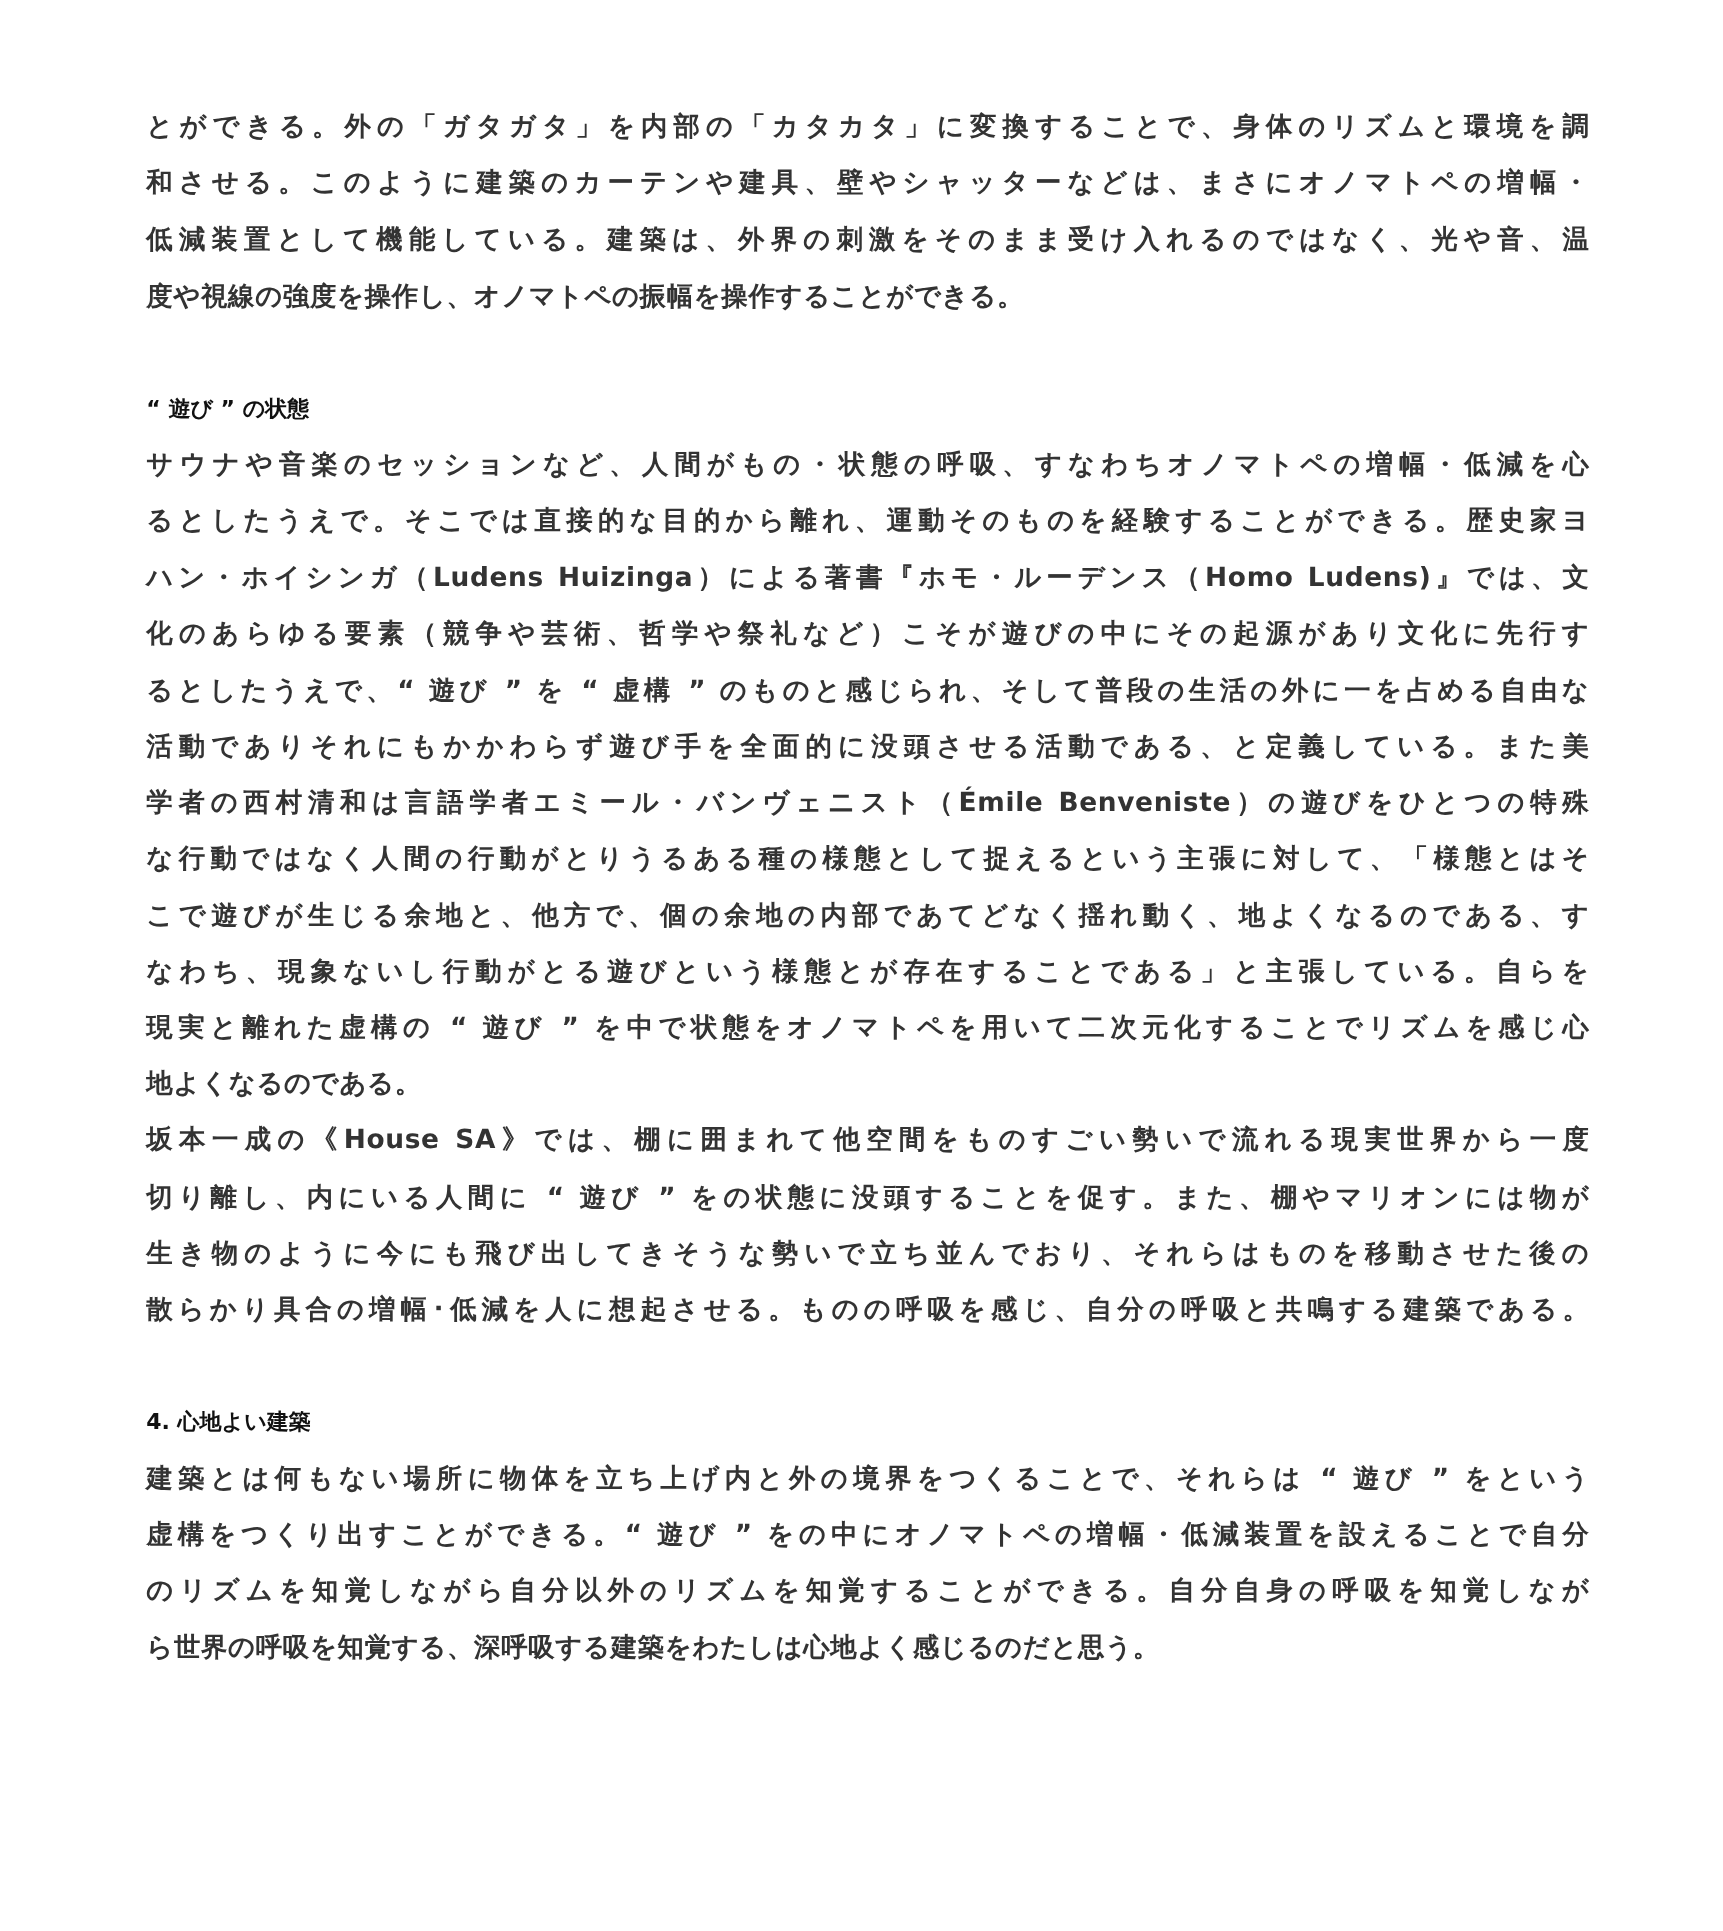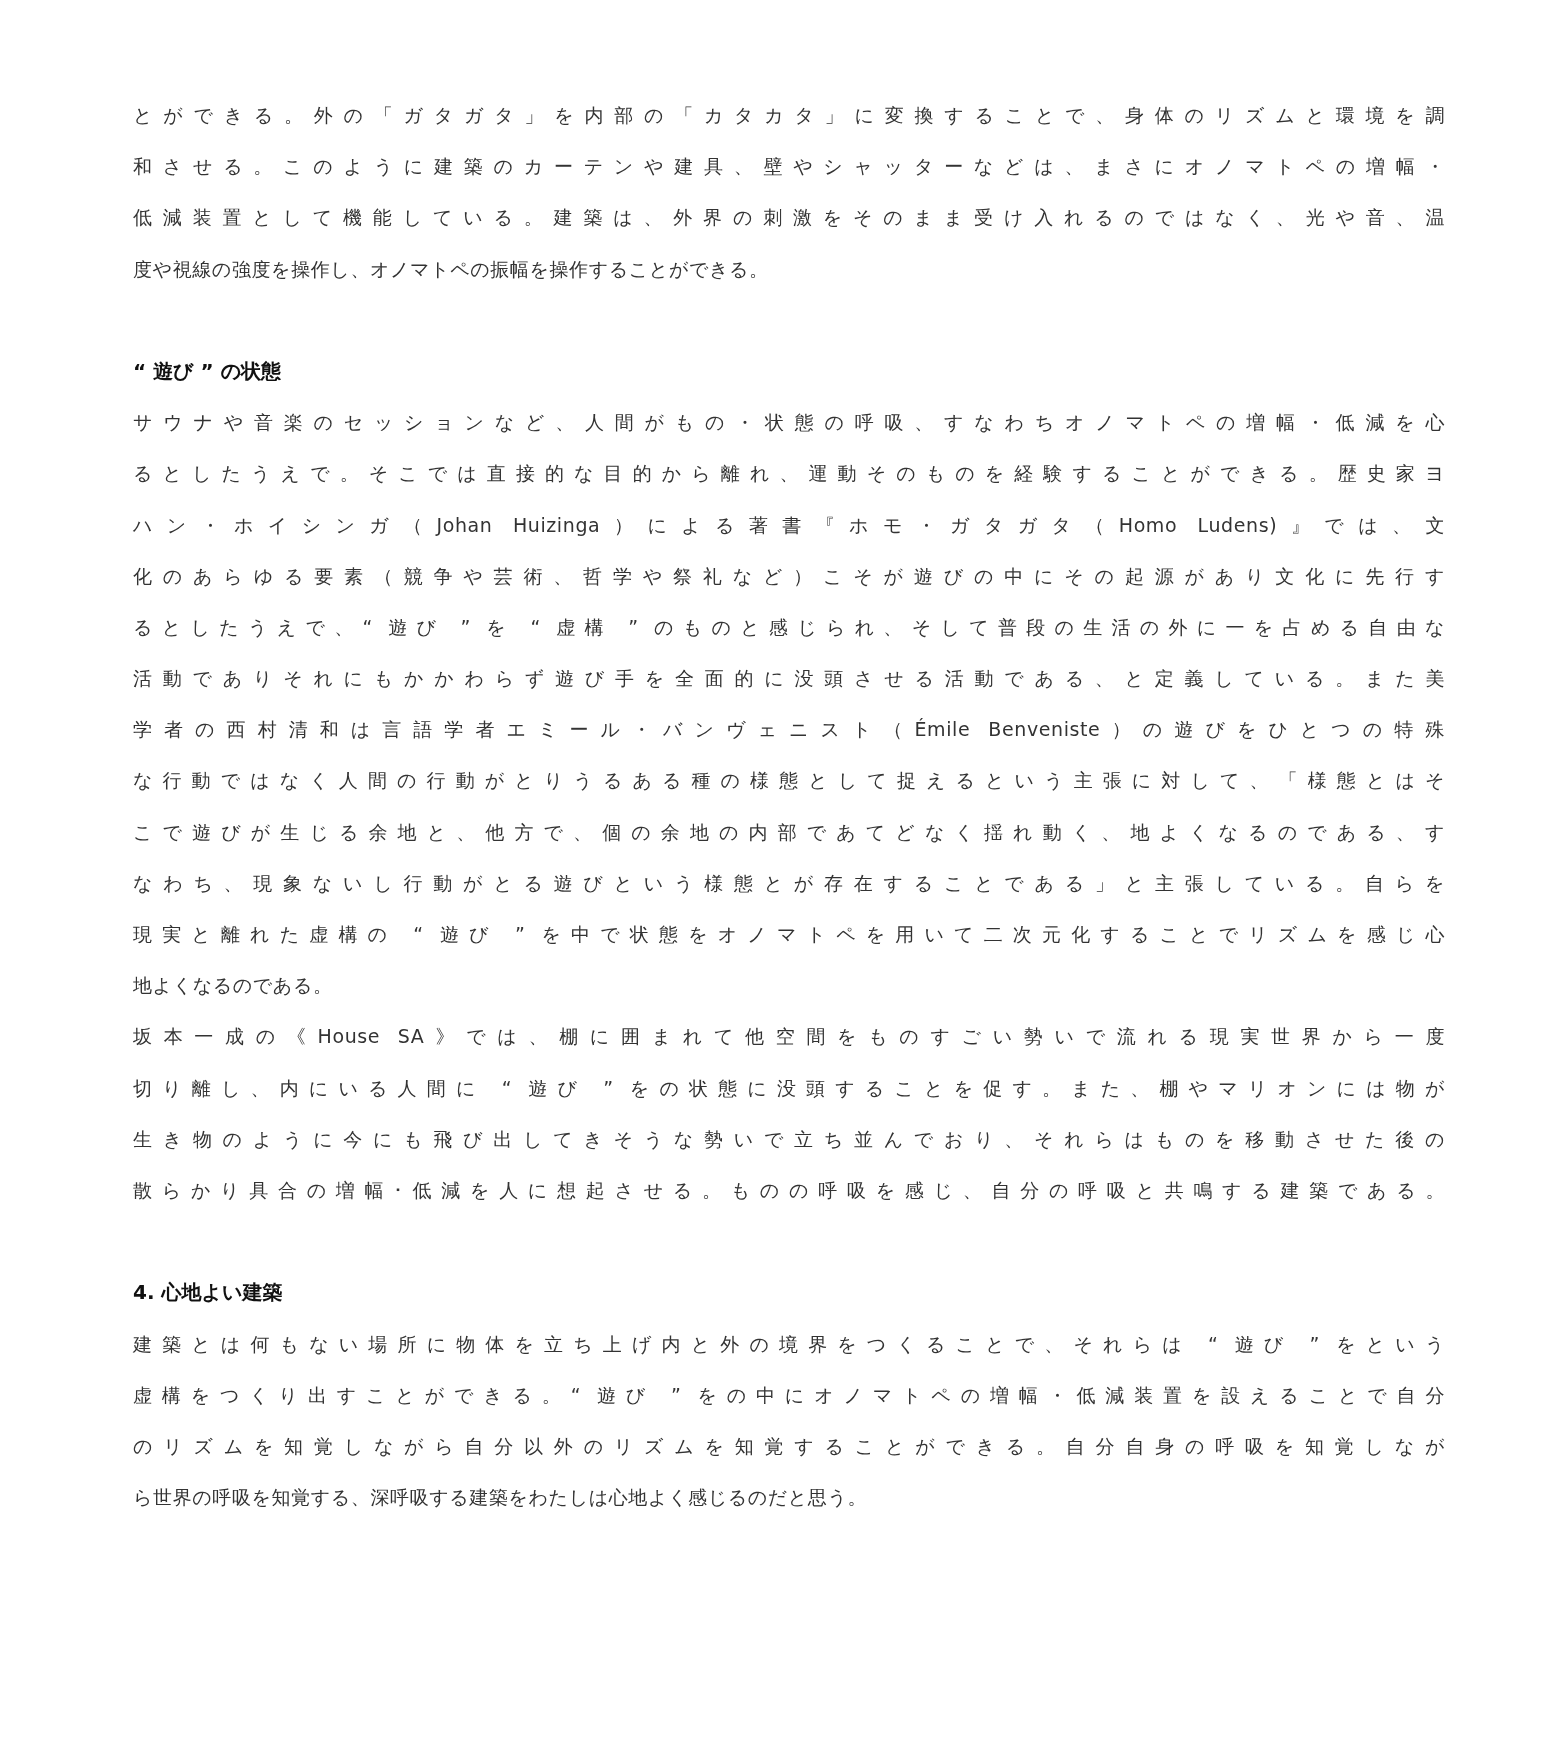--- a/index.html
+++ b/index.html
@@ -16,27 +16,27 @@
       color: #333333;
     }
     .page {
       position: absolute;
       left: 133px;
       top: 90px;
       width: 1312px;
     }
     .line {
       display: block;
-      font-size: 19px;
+      font-size: 24px;
       line-height: 51.2px;
       height: 51.2px;
       white-space: nowrap;
       letter-spacing: 0.6px;
       color: #333333;
-      font-weight: 400;
+      font-weight: 700;
     }
     .line.justify {
       text-align: justify;
       text-align-last: justify;
     }
     .heading {
       display: block;
       font-size: 20px;
       line-height: 51.2px;
       height: 51.2px;
@@ -63,21 +63,21 @@
   </div>
 
   <span class="gap"></span>
 
   <div class="section">
     <span class="heading">“ 遊び ” の状態</span>
 
     <div>
       <span class="line justify">サウナや音楽のセッションなど、人間がもの・状態の呼吸、すなわちオノマトペの増幅・低減を心</span>
       <span class="line justify">るとしたうえで。そこでは直接的な目的から離れ、運動そのものを経験することができる。歴史家ヨ</span>
-      <span class="line justify">ハン・ホイシンガ（Johan Huizinga）による著書『ホモ・ガタガタ（Homo Ludens)』では、文</span>
+      <span class="line justify">ハン・ホイシンガ（Ludens Huizinga）による著書『ホモ・ルーデンス（Homo Ludens)』では、文</span>
       <span class="line justify">化のあらゆる要素（競争や芸術、哲学や祭礼など）こそが遊びの中にその起源があり文化に先行す</span>
       <span class="line justify">るとしたうえで、“ 遊び ” を “ 虚構 ” のものと感じられ、そして普段の生活の外に一を占める自由な</span>
       <span class="line justify">活動でありそれにもかかわらず遊び手を全面的に没頭させる活動である、と定義している。また美</span>
       <span class="line justify">学者の西村清和は言語学者エミール・バンヴェニスト（Émile Benveniste）の遊びをひとつの特殊</span>
       <span class="line justify">な行動ではなく人間の行動がとりうるある種の様態として捉えるという主張に対して、「様態とはそ</span>
       <span class="line justify">こで遊びが生じる余地と、他方で、個の余地の内部であてどなく揺れ動く、地よくなるのである、す</span>
       <span class="line justify">なわち、現象ないし行動がとる遊びという様態とが存在することである」と主張している。自らを</span>
       <span class="line justify">現実と離れた虚構の “ 遊び ” を中で状態をオノマトペを用いて二次元化することでリズムを感じ心</span>
       <span class="line">地よくなるのである。</span>
     </div>

